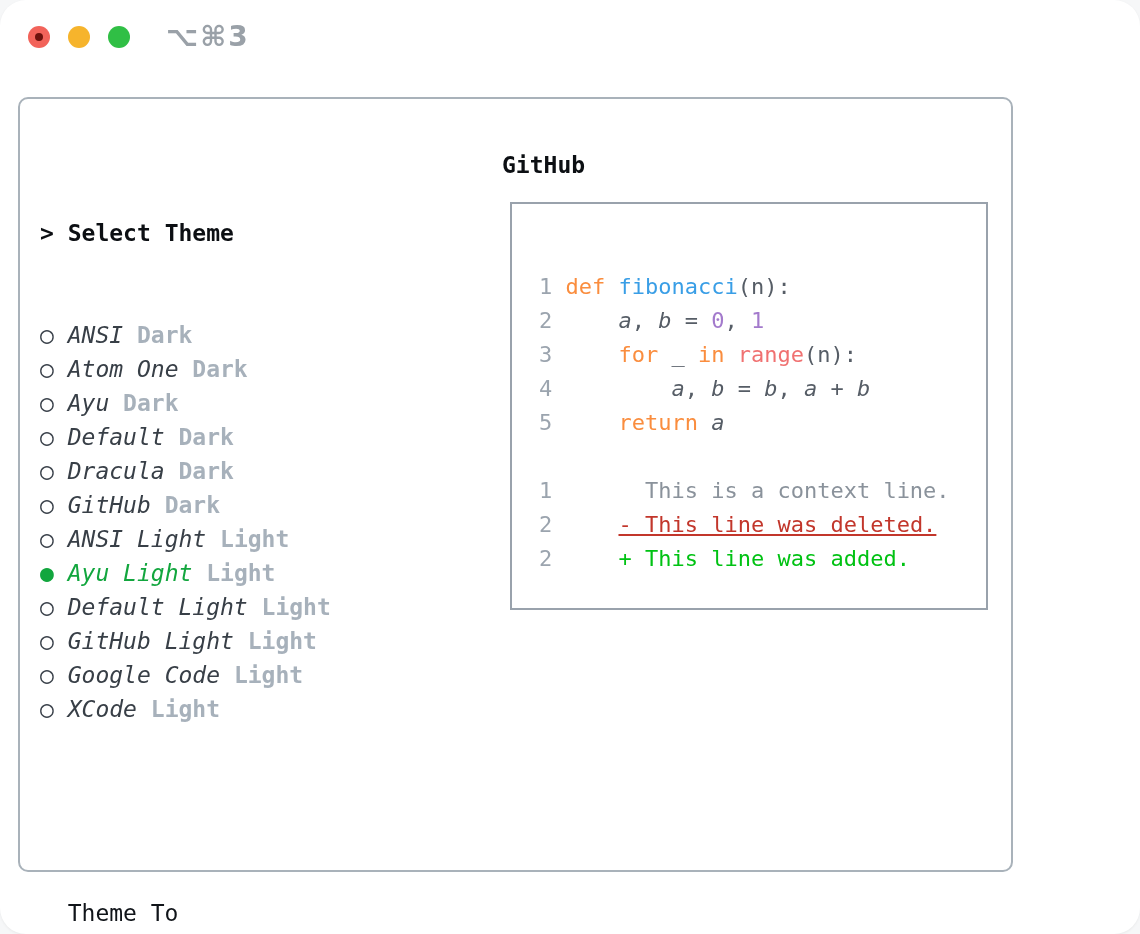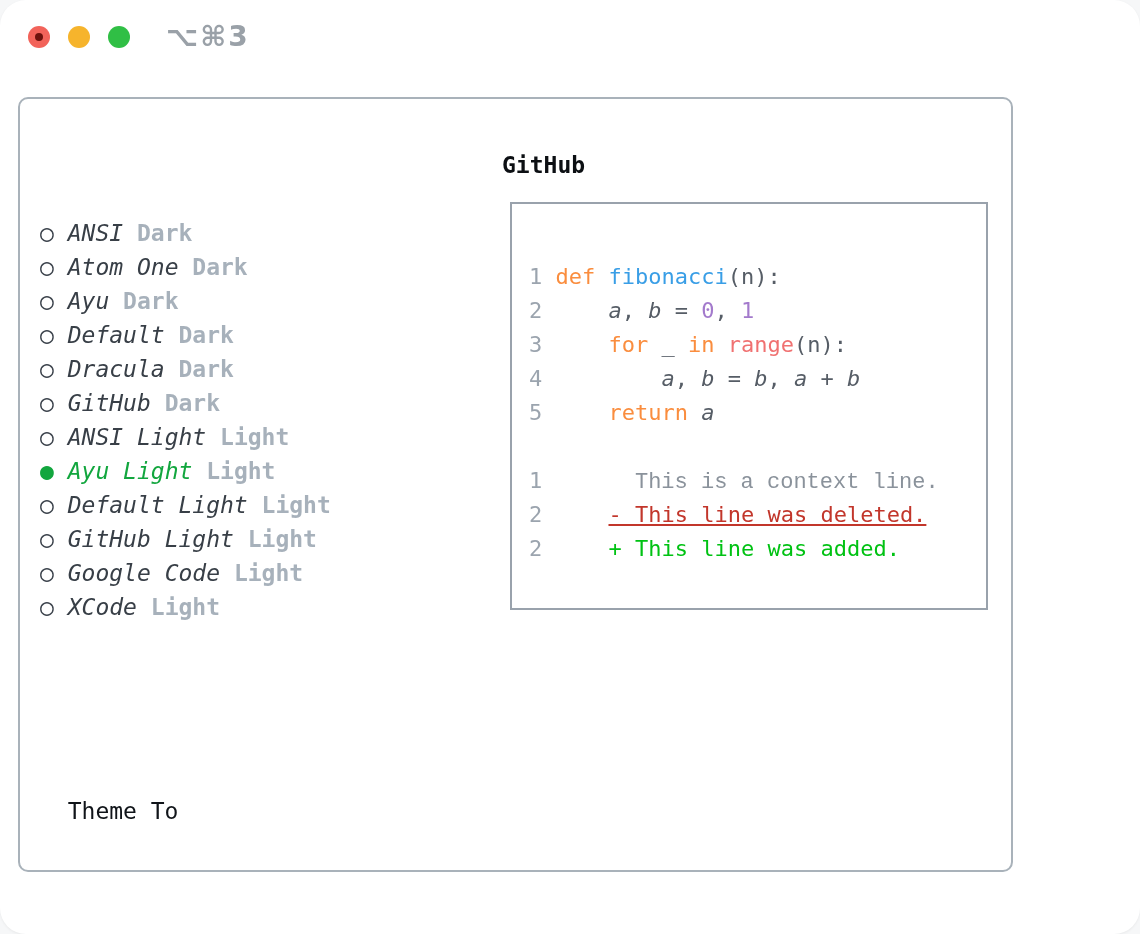--- a/index.html
+++ b/index.html
@@ -68,51 +68,52 @@
   .preview-title{
     position:absolute;left:482px;top:49px;height:34px;line-height:34px;
     font-size:23px;font-weight:bold;color:#0c0f13;
   }
   .preview-box{
     position:absolute;left:490px;top:103px;width:478px;height:408px;
     border:2px solid var(--border-preview);background:#ffffff;box-sizing:border-box;
     overflow:hidden;
   }
   .codepre{
-    margin:8px;padding:48px 0 0 9px;
+    margin:18px;padding:48px 0 0 9px;
     font-family:"DejaVu Sans Mono","Liberation Mono",monospace;
     font-size:22px;line-height:34px;white-space:pre;color:var(--pl);
   }
   .cl{height:34px;}
   .seg-ln{color:var(--ln);}
   .seg-kw{color:var(--kw);}
   .seg-fn{color:var(--fn);}
   .seg-rd{color:var(--rd);text-align:center;}
   .seg-nm{color:var(--nm);}
   .seg-pl{color:var(--pl);}
   .seg-it{color:var(--pl);font-style:italic;}
-  .seg-ctx{color:var(--ctx-gray);font-family:Liberation Mono, monospace;}
+  .seg-ctx{color:var(--ctx-gray);}
   .seg-del{color:var(--deleted-red);text-decoration:underline;}
   .seg-add{color:var(--added-green);}
 </style>
 </head>
 <body>
 
 <div class="window">
 
   <div class="titlebar">
     <span class="traffic red"></span>
     <span class="traffic yellow"></span>
     <span class="traffic green"></span>
     <span class="shortcut">⌥⌘3</span>
   </div>
 
   <div class="panel">
 
     <div class="left-col">
+      <div class="row hdr"><span id="prompt-slot">&gt; </span><span id="title-slot">Select Theme</span></div>
       <div id="theme-list"><div class="row"><span class="mark">○ </span><span class="tname">ANSI </span><span class="ttag">Dark</span></div><div class="row"><span class="mark">○ </span><span class="tname">Atom One </span><span class="ttag">Dark</span></div><div class="row"><span class="mark">○ </span><span class="tname">Ayu </span><span class="ttag">Dark</span></div><div class="row"><span class="mark">○ </span><span class="tname">Default </span><span class="ttag">Dark</span></div><div class="row"><span class="mark">○ </span><span class="tname">Dracula </span><span class="ttag">Dark</span></div><div class="row"><span class="mark">○ </span><span class="tname">GitHub </span><span class="ttag">Dark</span></div><div class="row"><span class="mark">○ </span><span class="tname">ANSI Light </span><span class="ttag">Light</span></div><div class="row"><span class="mark sel">● </span><span class="tname sel">Ayu Light </span><span class="ttag">Light</span></div><div class="row"><span class="mark">○ </span><span class="tname">Default Light </span><span class="ttag">Light</span></div><div class="row"><span class="mark">○ </span><span class="tname">GitHub Light </span><span class="ttag">Light</span></div><div class="row"><span class="mark">○ </span><span class="tname">Google Code </span><span class="ttag">Light</span></div><div class="row"><span class="mark">○ </span><span class="tname">XCode </span><span class="ttag">Light</span></div></div>
       <div class="row"> </div>
       <div class="row section-title" id="apply-title-slot">  Theme To</div>
       
       
       
     </div>
 
     <div class="preview-title">GitHub</div>
 

